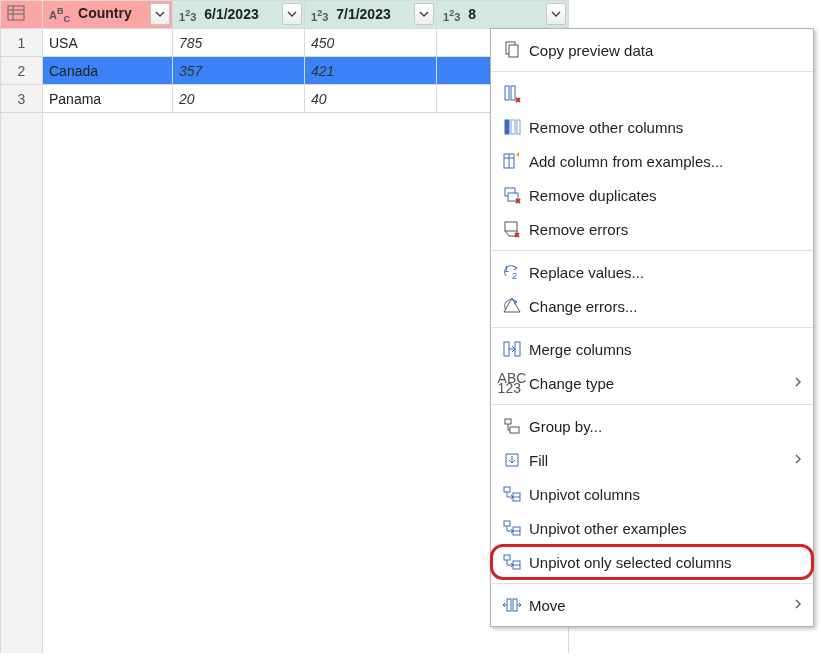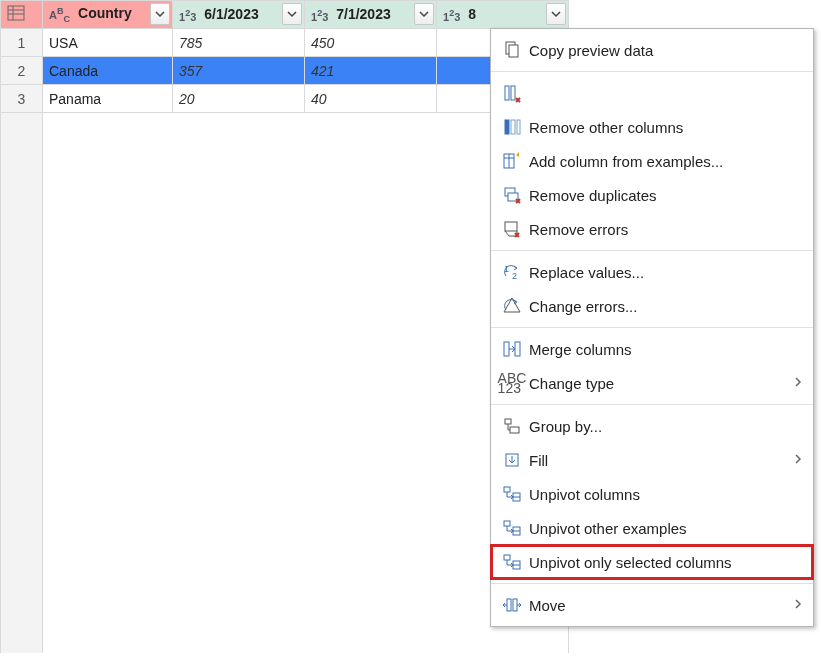--- a/index.html
+++ b/index.html
@@ -110,20 +110,21 @@
   .menu-item .lbl { flex:1; padding-left:4px; }
   .menu-item .arrow { color:#666; }
   .menu-sep {
     height:1px;
     background:#e0e0e0;
     margin:4px 0;
   }
   .menu-item.highlight {
     outline:3px solid #d22424;
     outline-offset:-2px;
+    border-radius:12px;
   }
   .ico svg { width:20px; height:20px; }
 </style>
 </head>
 <body>
 
 <table class="grid">
   <tbody>
       <tr>
     <th class="corner">

